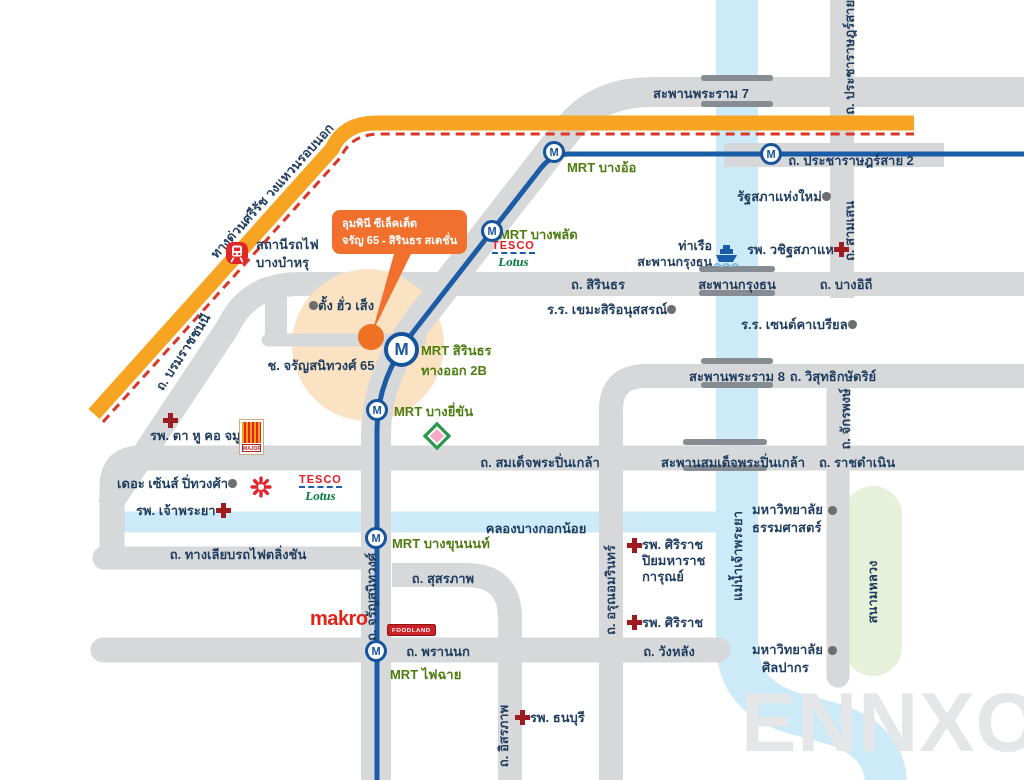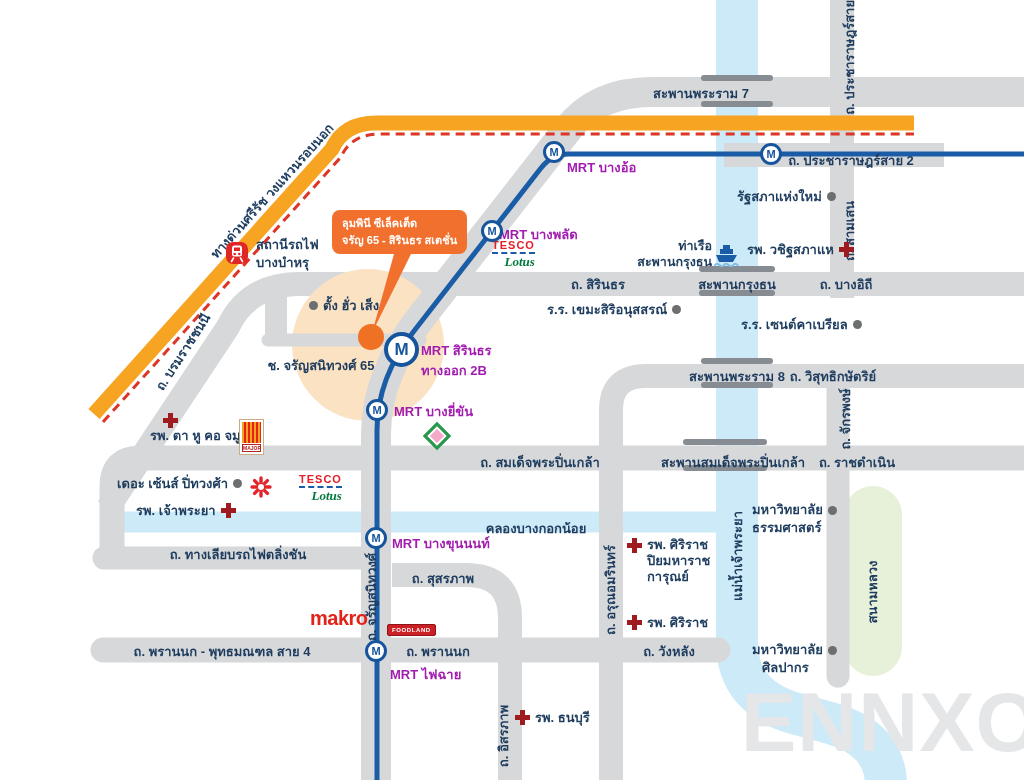--- a/index.html
+++ b/index.html
@@ -6,44 +6,44 @@
   #map{position:relative;width:1024px;height:780px;background:#fff;overflow:hidden;
        font-family:"Liberation Sans","DejaVu Sans",sans-serif;}
   #bg{position:absolute;left:0;top:0;z-index:0;}
   
   .wm{position:absolute;left:741px;top:681px;font-size:83px;font-weight:800;color:#e4e6e8;
       line-height:1;letter-spacing:1px;z-index:1;}
   
   .rl{position:absolute;color:#1d3c5e;font-size:13px;font-weight:700;white-space:nowrap;
       transform:translate(-50%,-50%);z-index:2;}
   
-  .ml{position:absolute;color:#a21caf;font-size:13px;font-weight:600;white-space:nowrap;z-index:2;}
+  .ml{position:absolute;color:#4d7c0f;font-size:13px;font-weight:600;white-space:nowrap;z-index:2;}
   
   .pl{position:absolute;color:#1d3c5e;font-size:13px;font-weight:700;white-space:nowrap;z-index:2;
-      display:inline-flex;align-items:center;gap:5px;line-height:15px;}
+      display:inline-flex;align-items:center;line-height:15px;}
   .pl .lines{display:block;}
   .gdot{width:9px;height:9px;border-radius:50%;background:#6c6e70;flex:0 0 9px;}
   .cross{position:relative;width:15px;height:15px;flex:0 0 15px;display:inline-block;}
   .cross::before{content:"";position:absolute;left:5px;top:0;width:5px;height:15px;background:#9e1b20;}
   .cross::after{content:"";position:absolute;top:5px;left:0;width:15px;height:5px;background:#9e1b20;}
   
   .mrt{position:absolute;width:22px;height:22px;border-radius:50%;background:#fff;border:3px solid #16549c;
        box-sizing:border-box;display:flex;align-items:center;justify-content:center;
        font-weight:800;font-size:11px;color:#16549c;z-index:3;line-height:1;}
   .mrt.big{width:35px;height:35px;border-width:4px;font-size:17px;}
   
   .callout{position:absolute;left:332px;top:210px;background:#f2702e;color:#fff;border-radius:8px;
            padding:5px 10px;font-size:11px;font-weight:700;line-height:17px;z-index:4;white-space:nowrap;}
   .pin{position:absolute;left:358px;top:324px;width:26px;height:26px;border-radius:50%;background:#ee7124;z-index:3;}
   
   .tesco{position:absolute;z-index:2;line-height:1;}
   .tesco-t{color:#e31e26;font-weight:800;font-size:11px;letter-spacing:1px;
            border-bottom:2px dashed #1a5da6;padding-bottom:1px;}
   .tesco-l{color:#007a3d;font-weight:700;font-style:italic;font-size:13px;
-           font-family:"Liberation Serif",serif;margin-top:1px;text-align:right;}
+           font-family:"Liberation Serif",serif;margin-top:1px;text-align:center;}
   .major{position:absolute;width:25px;height:36px;border:1px solid #c9ac83;background:#fff;
          padding:2px;box-sizing:border-box;z-index:2;}
   .major-bars{height:21px;background:repeating-linear-gradient(90deg,#f6a21d 0 2px,#e2231a 2px 4px);}
   .major-text{font-size:5px;font-weight:800;color:#b5231f;text-align:center;border:1px solid #b5231f;
               margin-top:1px;line-height:1.2;}
   .makro{position:absolute;color:#e2231a;font-size:20px;font-weight:800;letter-spacing:-0.5px;z-index:2;}
   .foodland{position:absolute;background:#cc2027;border:1px solid #8e1418;color:#fff;font-size:6px;
             font-weight:800;letter-spacing:0.6px;padding:2px 4px;border-radius:2px;z-index:2;line-height:1;}
   .tang{position:absolute;width:20px;height:20px;transform:rotate(45deg);border:3px solid #1e9e4a;
         background:#f4aac7;box-shadow:inset 0 0 0 2px #fff;box-sizing:border-box;z-index:2;}
@@ -106,21 +106,20 @@
   <div class="rl" style="left:737px;top:284px">สะพานกรุงธน</div>
   <div class="rl" style="left:846px;top:284px">ถ. บางอิถี</div>
   <div class="rl" style="left:737px;top:376px">สะพานพระราม 8</div>
   <div class="rl" style="left:833px;top:376px">ถ. วิสุทธิกษัตริย์</div>
   <div class="rl" style="left:540px;top:462px">ถ. สมเด็จพระปิ่นเกล้า</div>
   <div class="rl" style="left:733px;top:462px">สะพานสมเด็จพระปิ่นเกล้า</div>
   <div class="rl" style="left:857px;top:462px">ถ. ราชดำเนิน</div>
   <div class="rl" style="left:536px;top:528px">คลองบางกอกน้อย</div>
   <div class="rl" style="left:238px;top:554px">ถ. ทางเลียบรถไฟตลิ่งชัน</div>
   <div class="rl" style="left:443px;top:578px">ถ. สุสรภาพ</div>
-  <div class="rl" style="left:222px;top:651px">ถ. พรานนก - พุทธมณฑล สาย 4</div>
   <div class="rl" style="left:438px;top:651px">ถ. พรานนก</div>
   <div class="rl" style="left:669px;top:651px">ถ. วังหลัง</div>
   <div class="rl" style="left:321px;top:365px">ช. จรัญสนิทวงศ์ 65</div>
 
   <div class="rl" style="left:849px;top:52px;transform:translate(-50%,-50%) rotate(-90deg)">ถ. ประชาราษฎร์สาย 1</div>
   <div class="rl" style="left:849px;top:231px;transform:translate(-50%,-50%) rotate(-90deg)">ถ. สามเสน</div>
   <div class="rl" style="left:845px;top:419px;transform:translate(-50%,-50%) rotate(-90deg)">ถ. จักรพงษ์</div>
   <div class="rl" style="left:610px;top:590px;transform:translate(-50%,-50%) rotate(-90deg)">ถ. อรุณอมรินทร์</div>
   <div class="rl" style="left:503px;top:736px;transform:translate(-50%,-50%) rotate(-90deg)">ถ. อิสรภาพ</div>
   <div class="rl" style="left:371px;top:597px;transform:translate(-50%,-50%) rotate(-90deg)">ถ. จรัญสนิทวงศ์</div>

